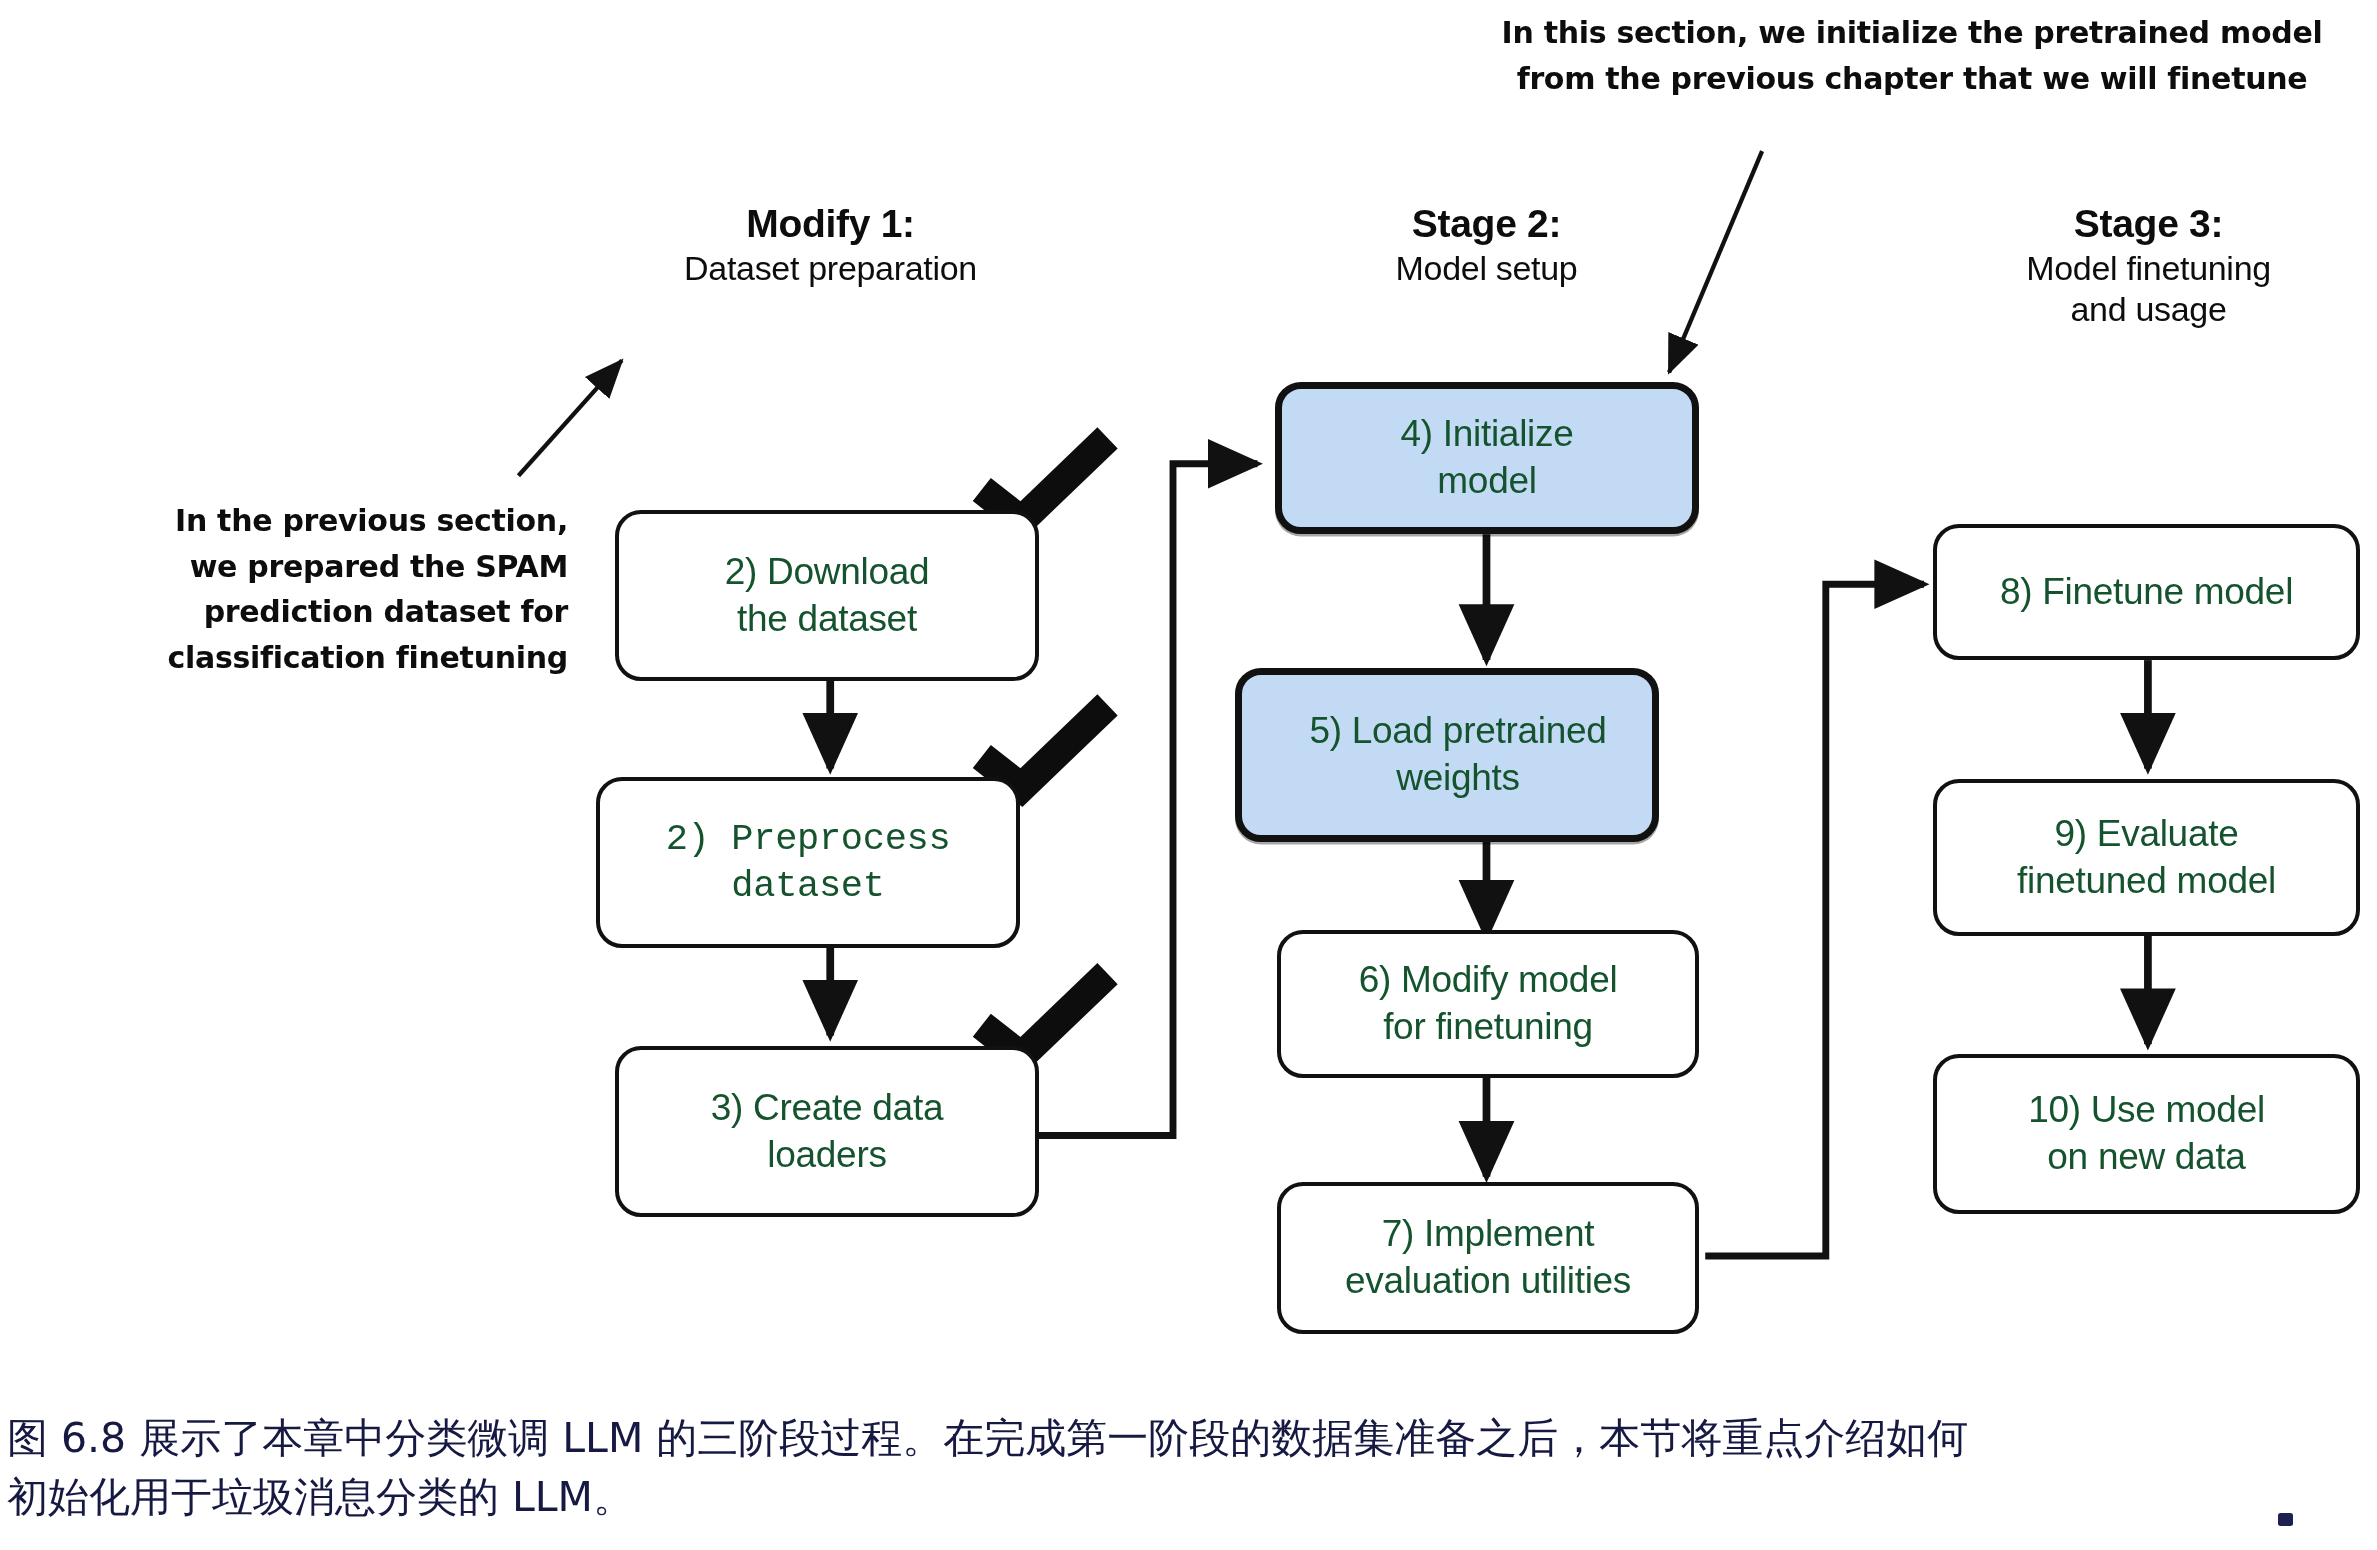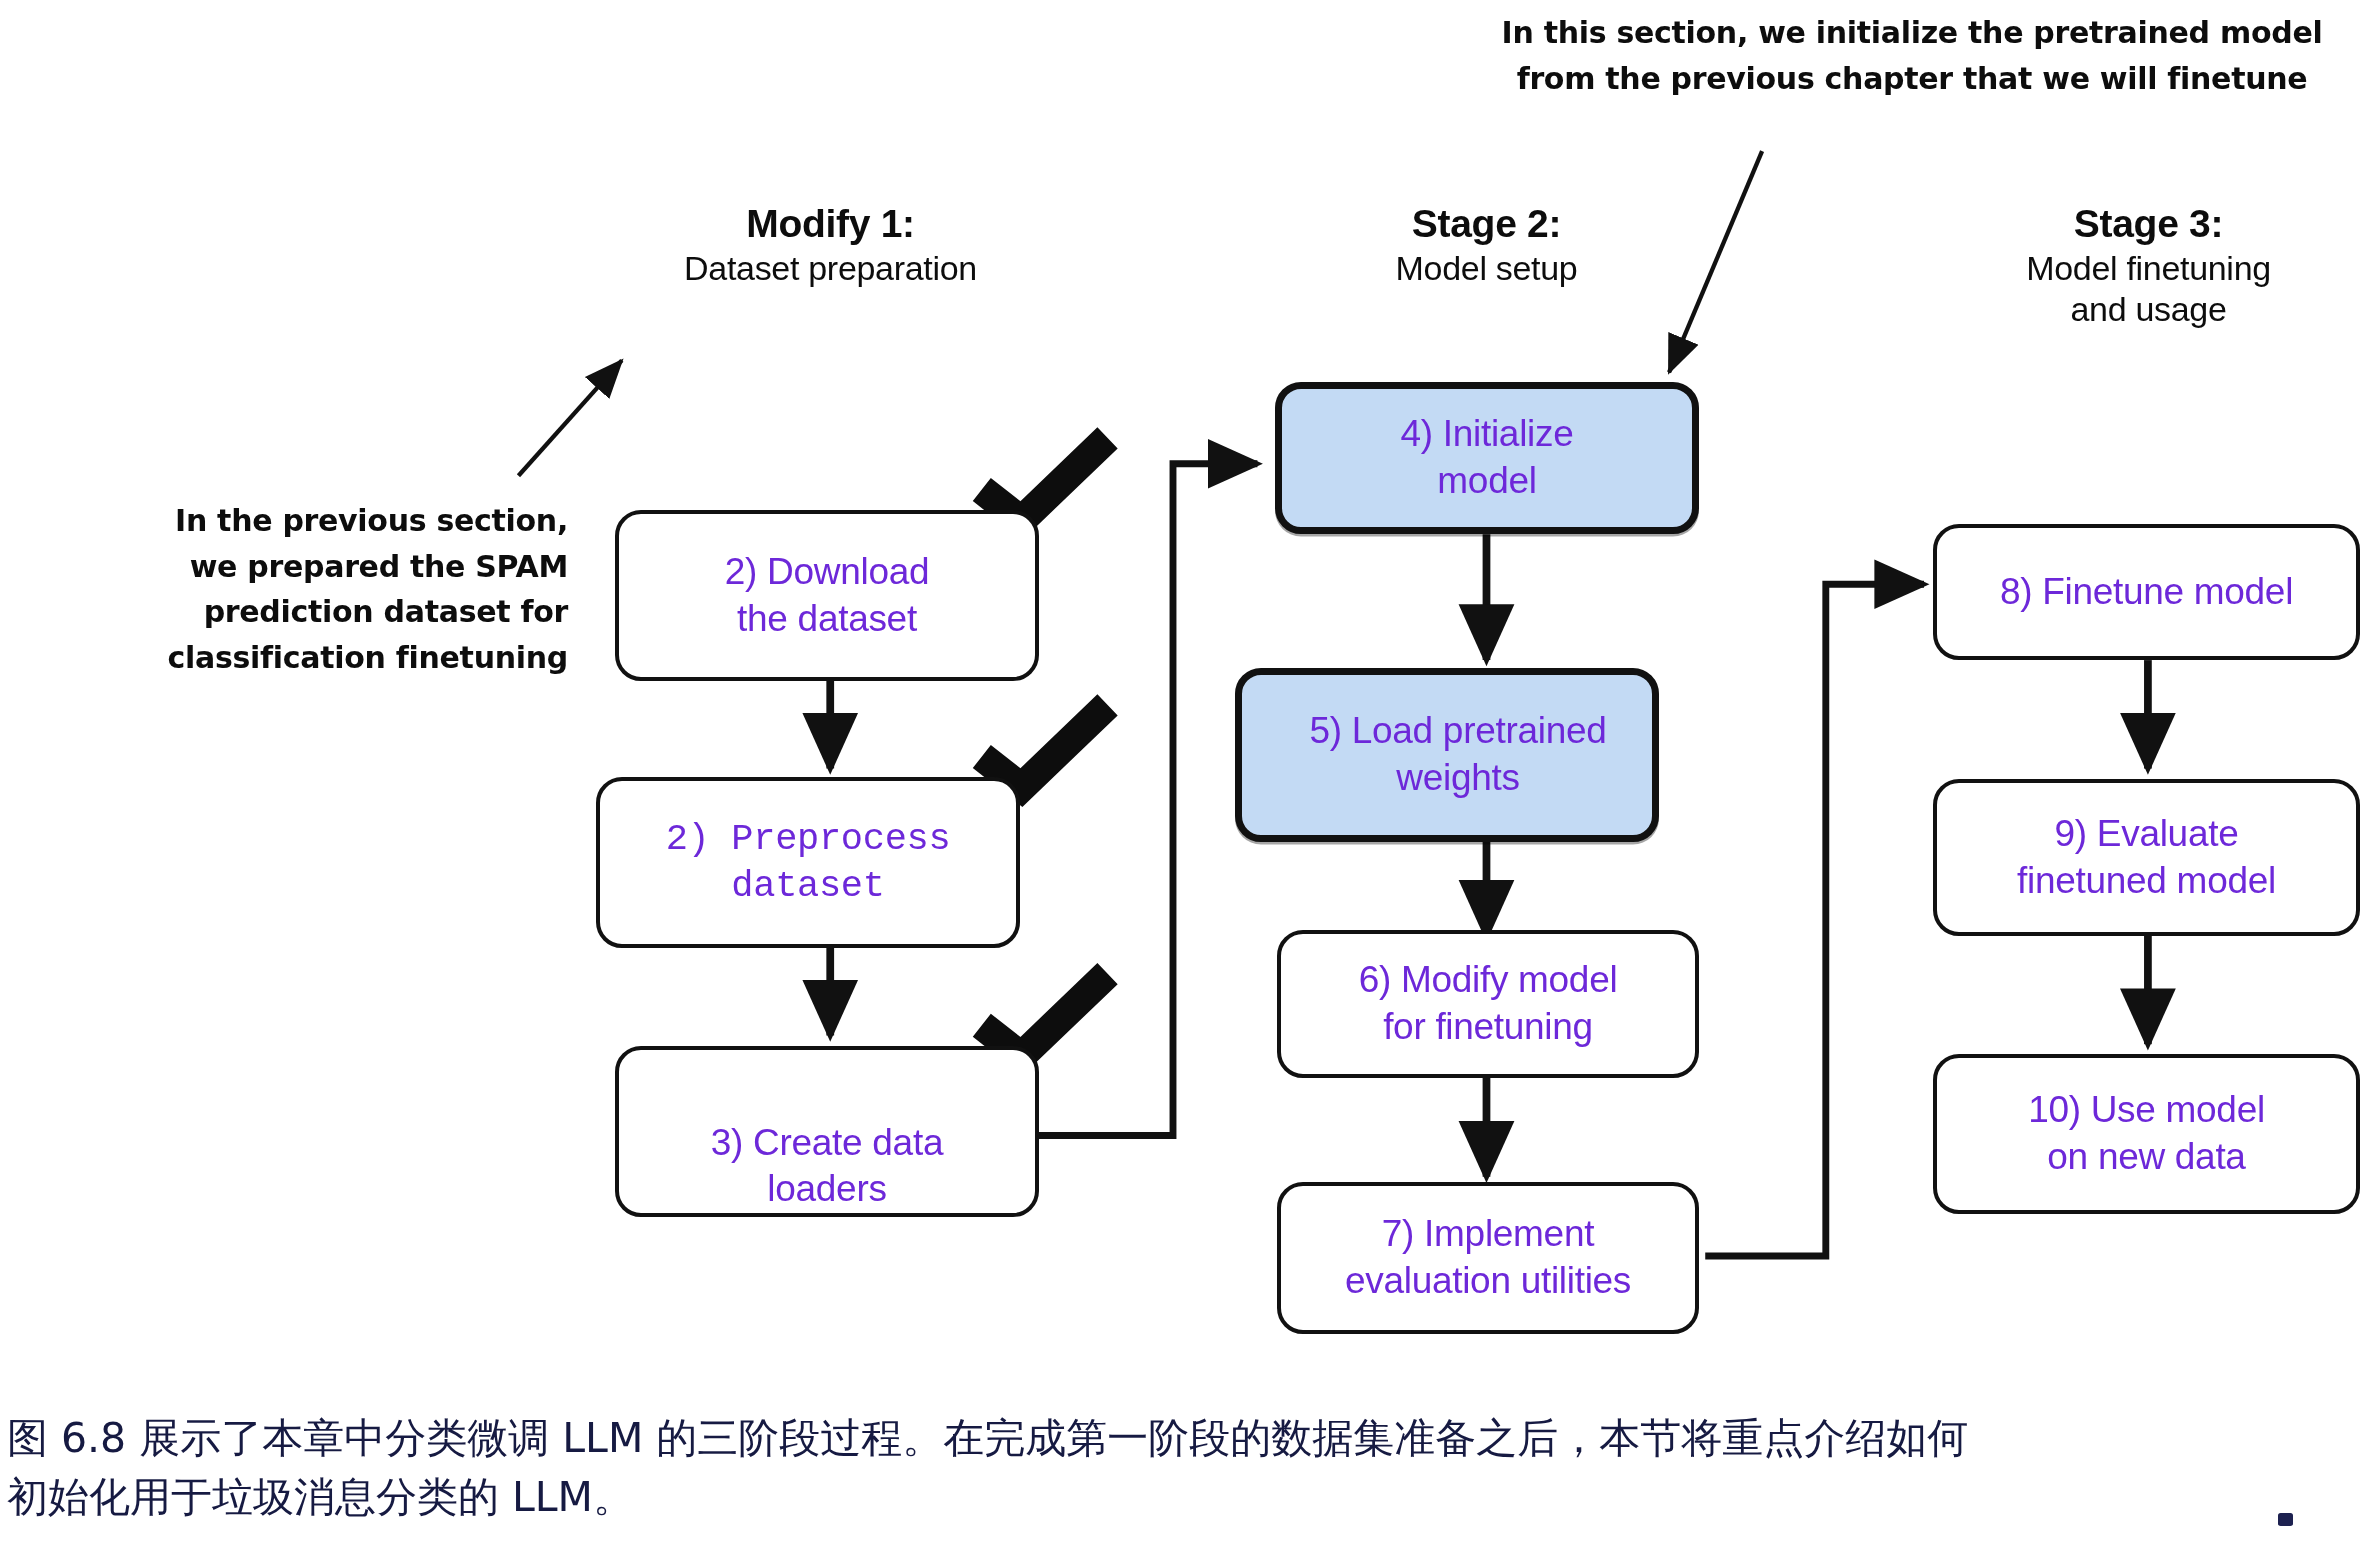--- a/index.html
+++ b/index.html
@@ -74,21 +74,21 @@
     box-sizing: border-box;
     border: 4.3px solid #111111;
     border-radius: 26px;
     background: #ffffff;
     display: flex;
     align-items: center;
     justify-content: center;
     text-align: center;
     font-size: 37px;
     line-height: 1.26;
-    color: #6d28d9;
+    color: #14532d;
     letter-spacing: -0.3px;
     z-index: 2;
   }
   .node.hl {
     background: #c3daf4;
     border-width: 7.8px;
     box-shadow: 0 2.6px 0 rgba(0,0,0,0.35);
   }
   .node .lbl { padding: 0 8.6px; }
 
@@ -196,21 +196,21 @@
     </div>
   </div>
 
   <div class="node" style="left:596px; top:777px; width:424px; height:171px;font-family:Liberation Mono, monospace;">
     <div class="lbl">
       <div>2) Preprocess</div>
       <div>dataset</div>
     </div>
   </div>
 
-  <div class="node" style="left:615px; top:1046px; width:424px; height:171px;align-items:flex-end;">
+  <div class="node" style="left:615px; top:1046px; width:424px; height:171px;">
     <div class="lbl">
       <div>3) Create data</div>
       <div>loaders</div>
     </div>
   </div>
 
   <div class="node hl" style="left:1275px; top:382px; width:424px; height:152px;">
     <div class="lbl">
       <div>4) Initialize</div>
       <div>model</div>

